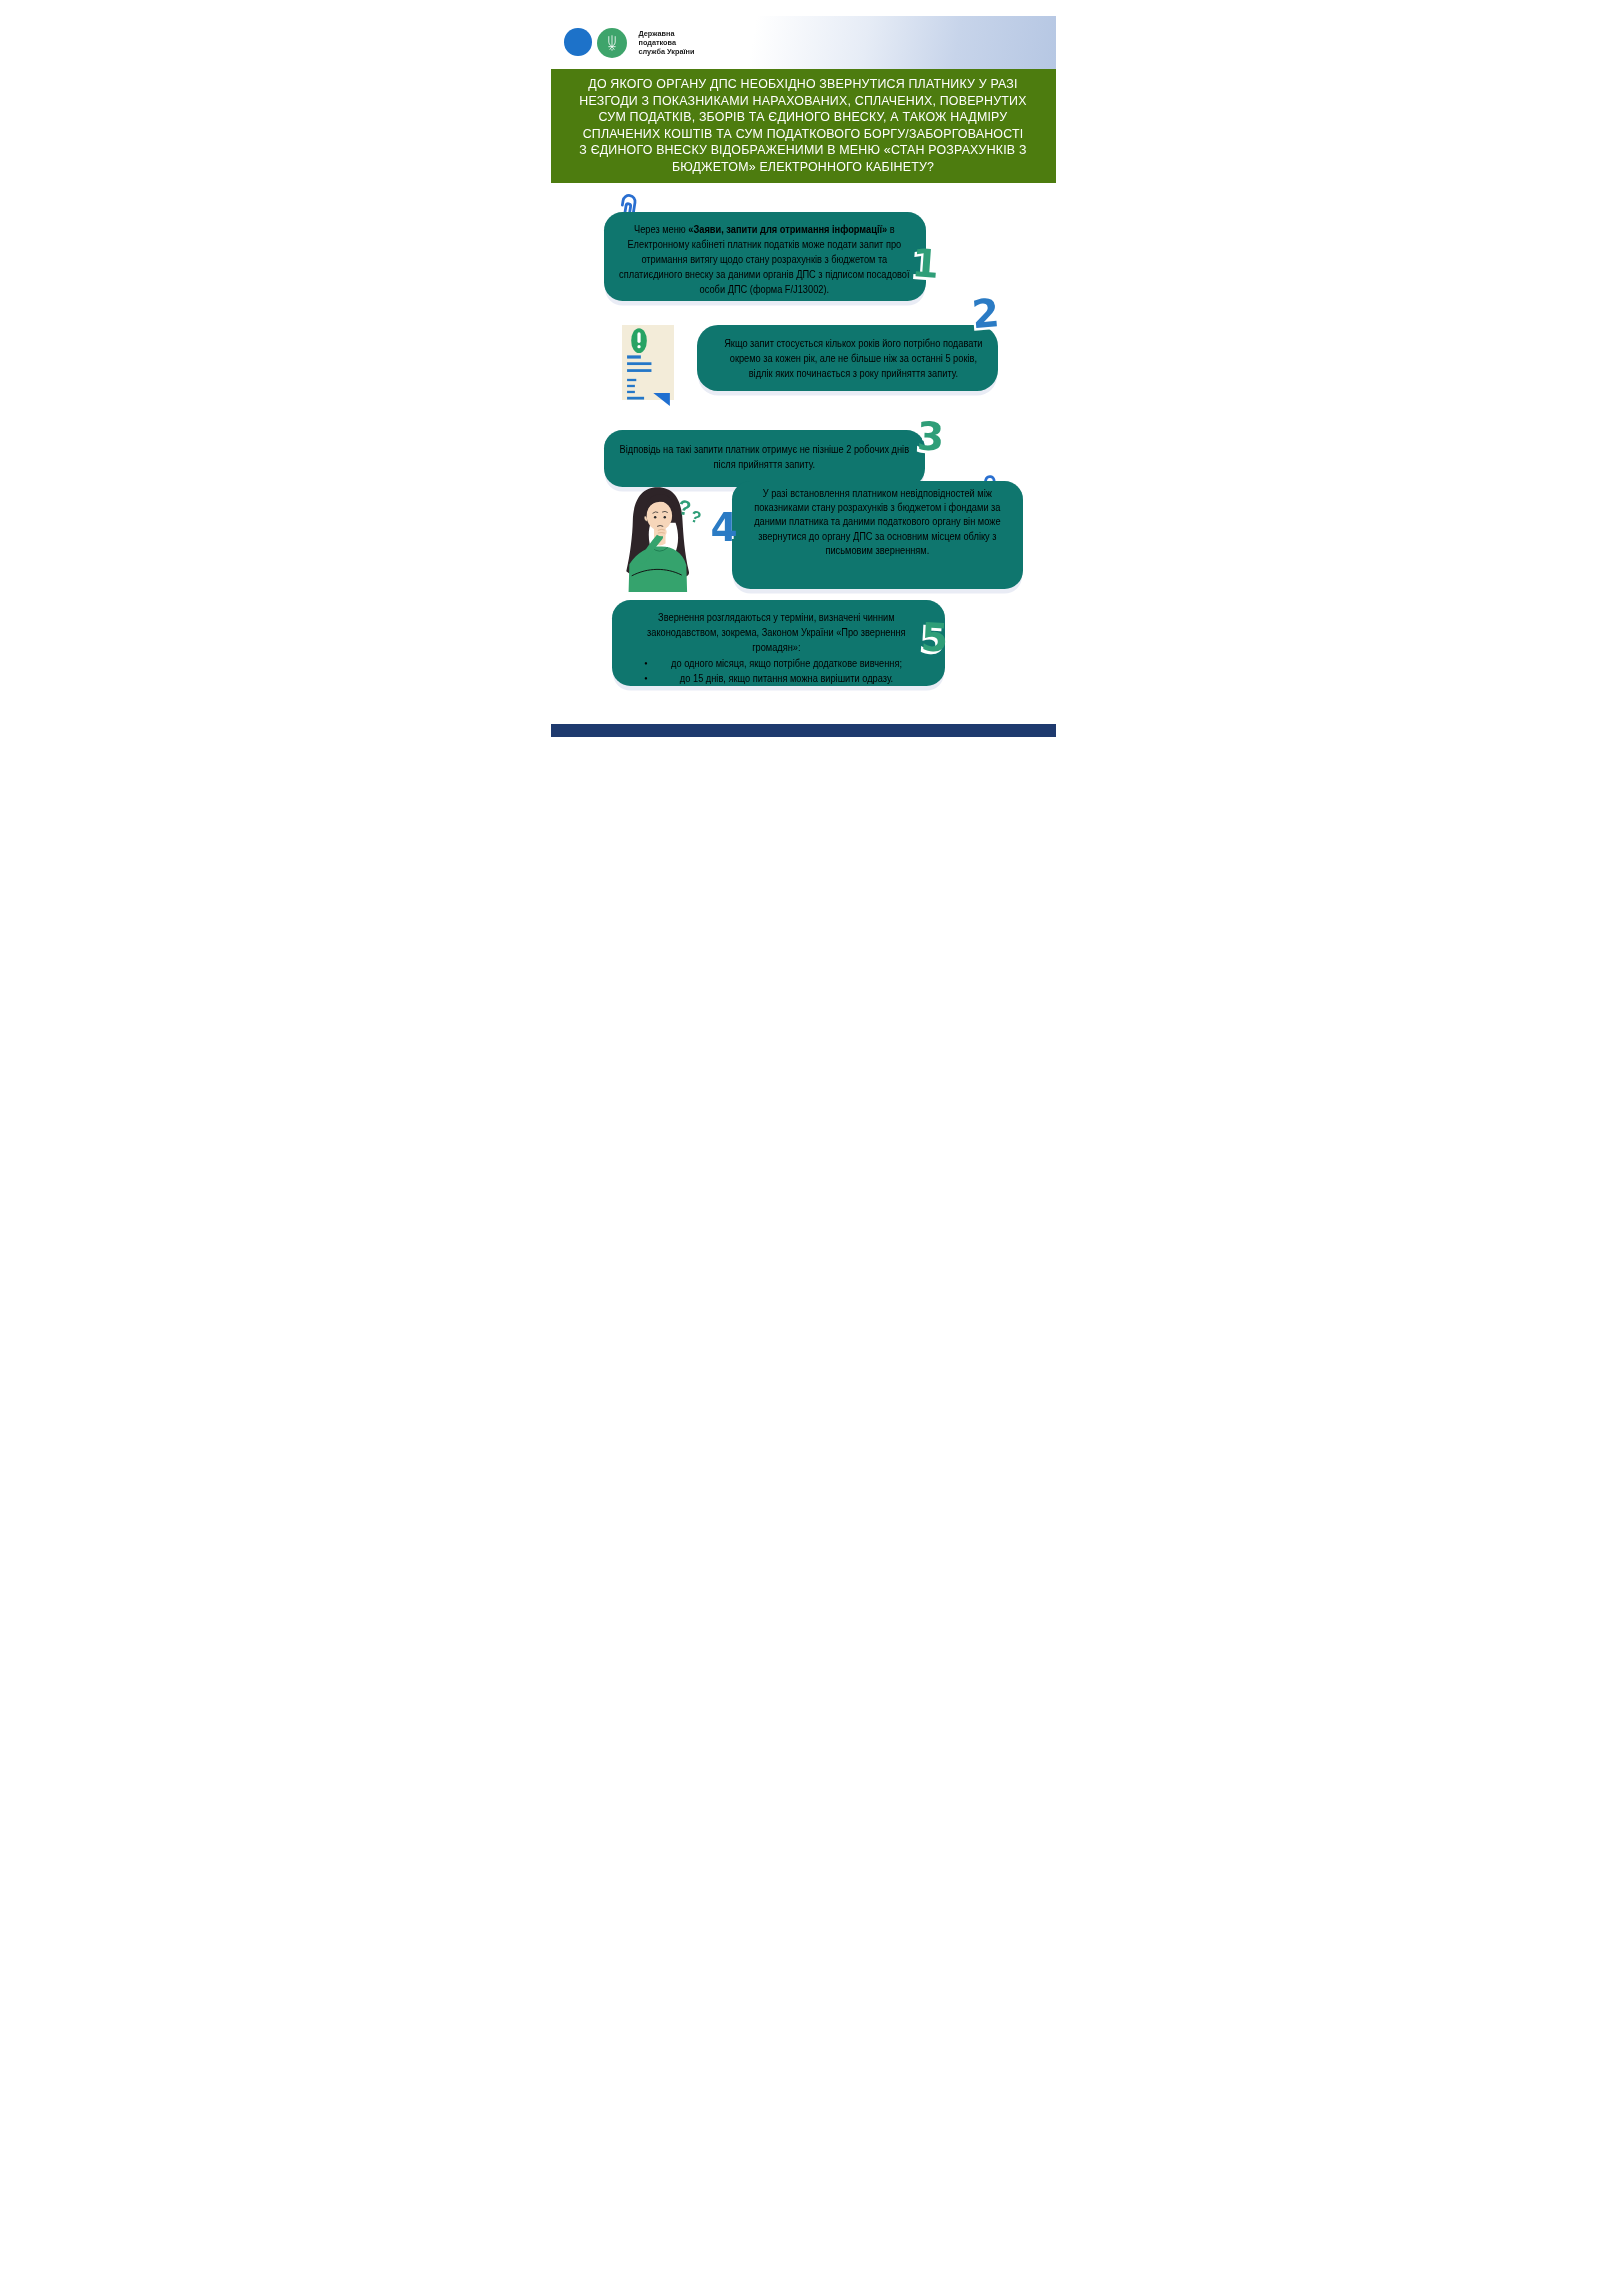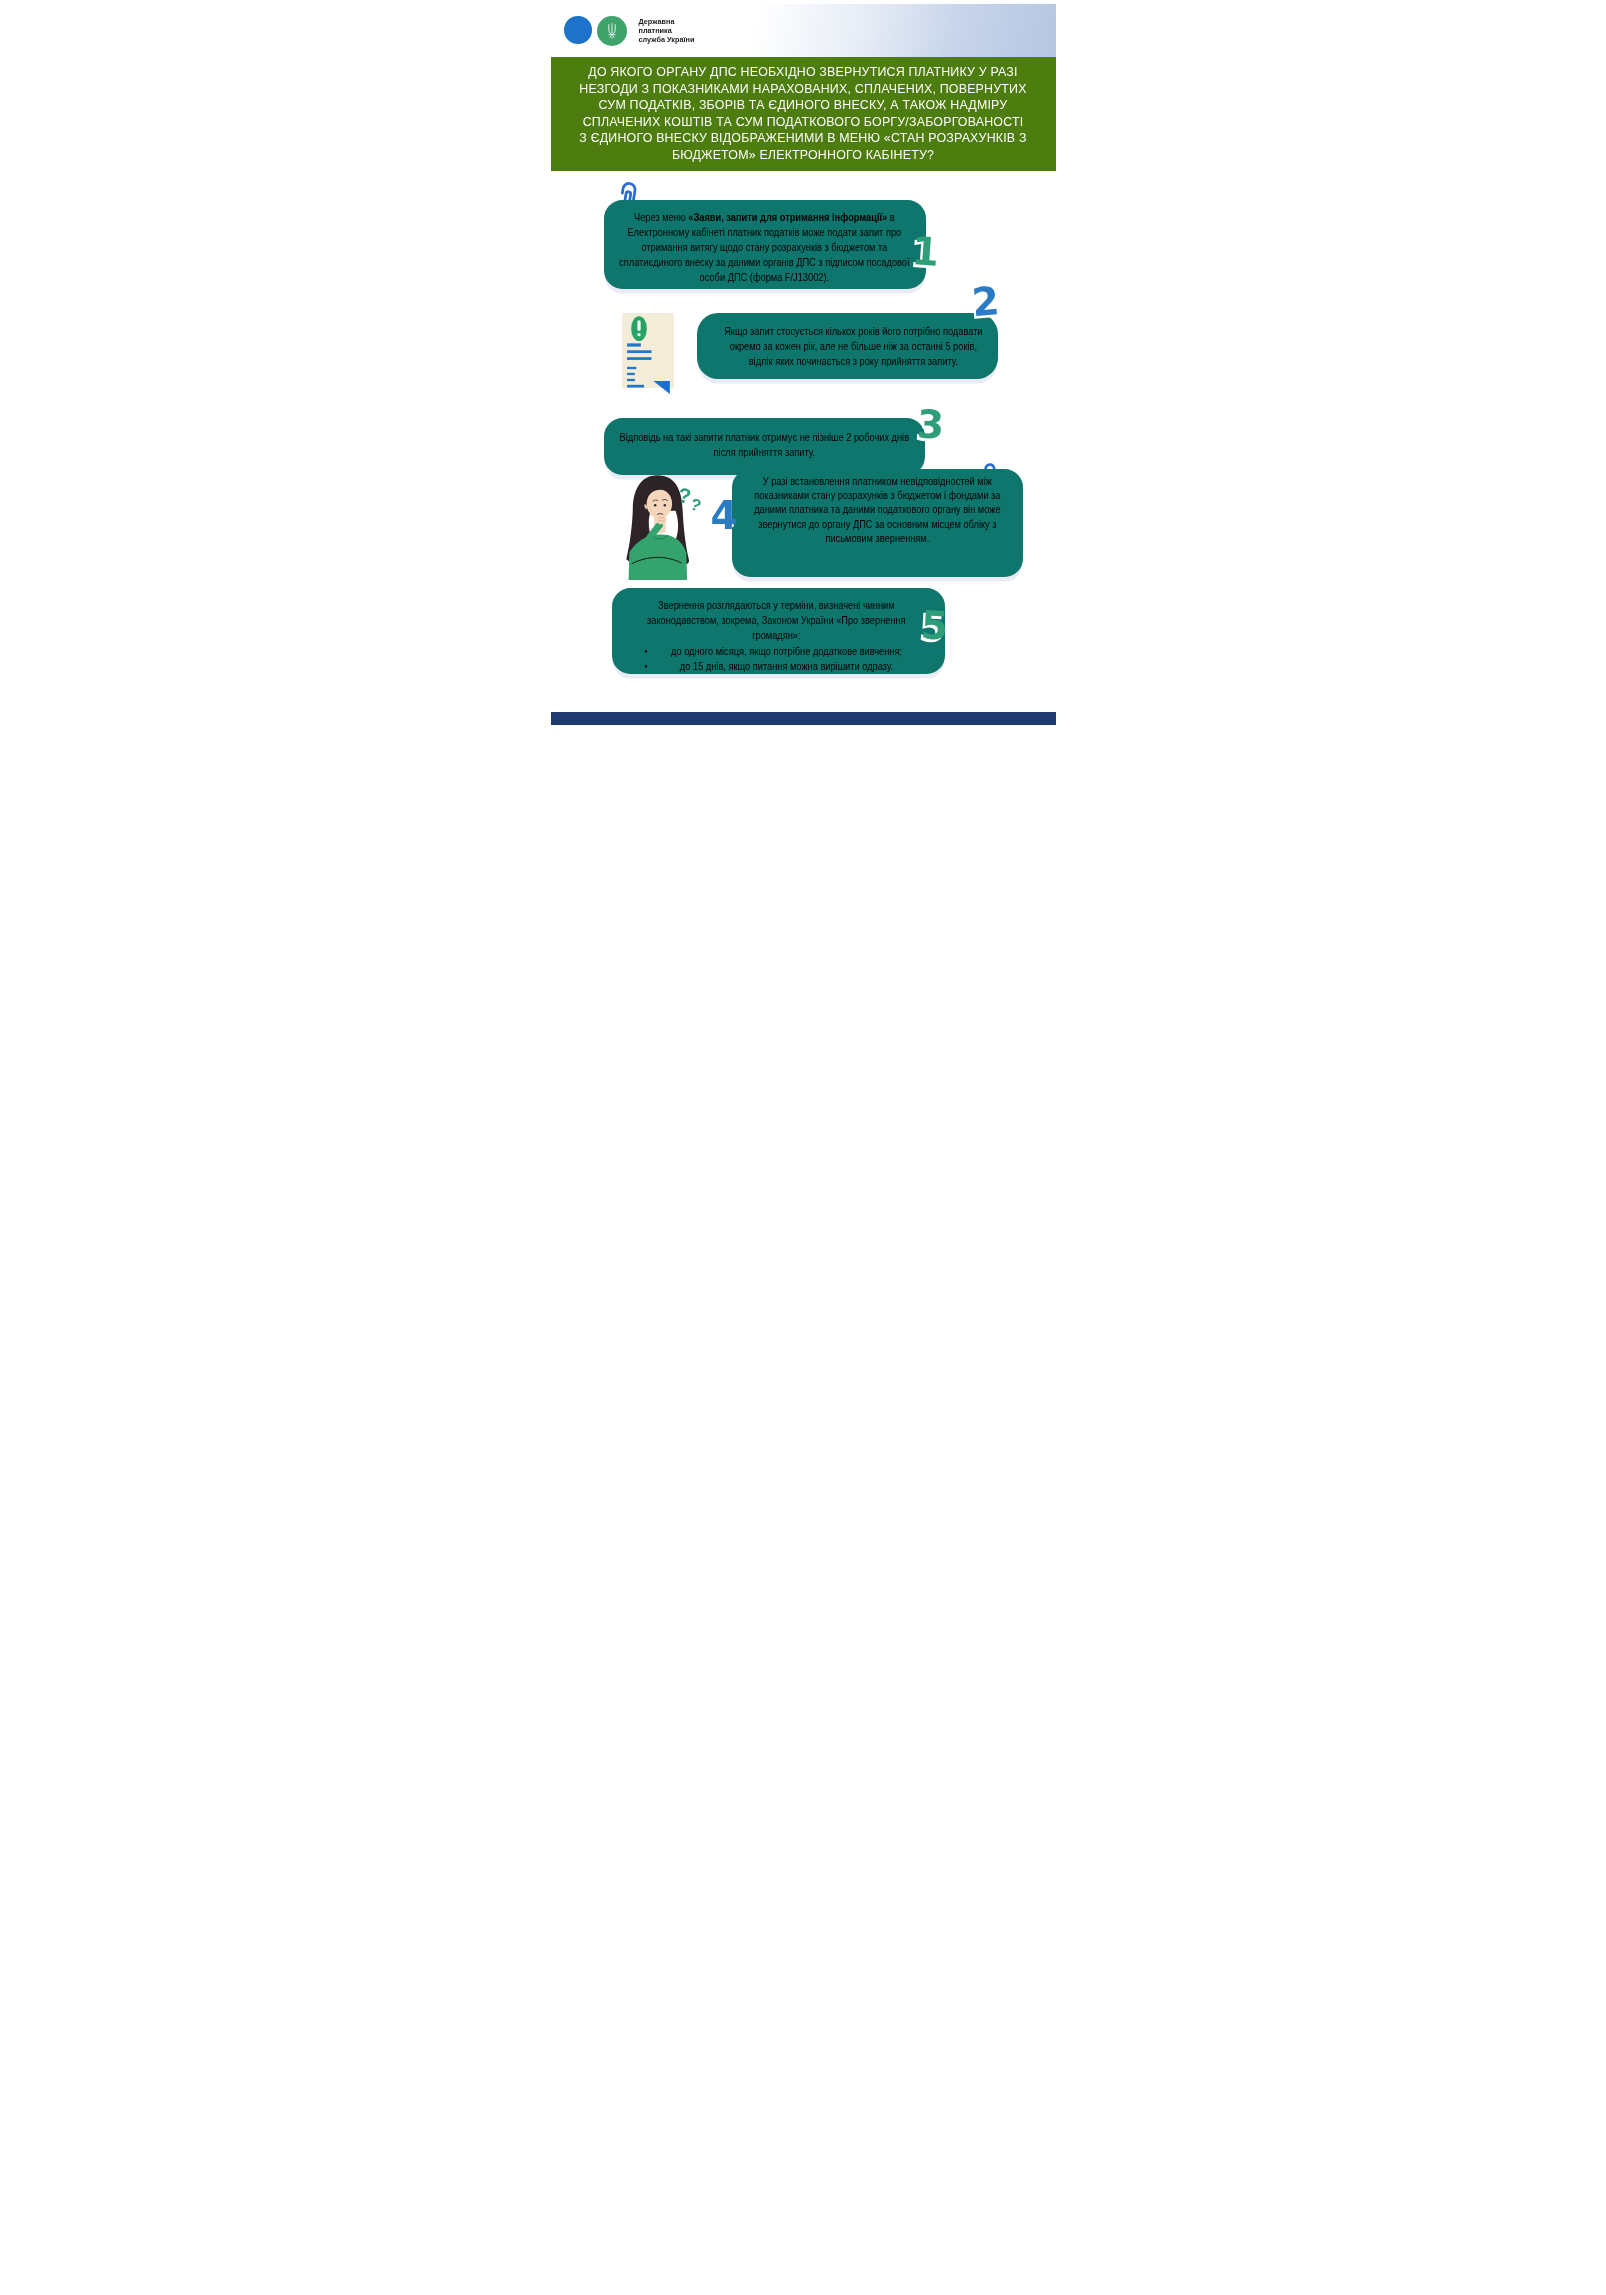--- a/index.html
+++ b/index.html
@@ -1,17 +1,17 @@
 <!DOCTYPE html>
 <html style="font-size:7.3px"><head>
 <meta charset="utf-8">
 <style>
   html,body { margin:0; padding:0; background:#ffffff; }
   #page {
-    position:relative; width:505px; height:721px; margin:4px auto;
+    position:relative; width:505px; height:721px; margin:16px auto;
     background:#ffffff; overflow:hidden;
     font-family:"Liberation Sans", sans-serif; color:#000;
   }
   
   .top-band {
     position:absolute; left:0; top:0; width:505px; height:53px;
     background:linear-gradient(100deg,#ffffff 40%,#e6ecf6 62%,#c7d4ea 80%,#b6c7e3 100%);
   }
   .logo { position:absolute; left:0; top:0; width:193px; height:53px; }
   .logo-circle { position:absolute; border-radius:50%; }
@@ -84,21 +84,21 @@
             <path d="M15 3 v24"></path>
             <path d="M8 27 h14"></path>
             <path d="M15 27 l-4.5 6"></path>
             <path d="M15 27 l4.5 6"></path>
             <path d="M15 33 v2"></path>
           </g>
         </svg>
       </div>
       <div class="logo-text">
         <div>Державна</div>
-        <div>платника</div>
+        <div>податкова</div>
         <div>служба України</div>
       </div>
     </div>
   </div>
 
   <div class="header">
     <div class="title-line">ДО ЯКОГО ОРГАНУ ДПС НЕОБХІДНО ЗВЕРНУТИСЯ ПЛАТНИКУ У РАЗІ</div>
     <div class="title-line">НЕЗГОДИ З ПОКАЗНИКАМИ НАРАХОВАНИХ, СПЛАЧЕНИХ, ПОВЕРНУТИХ</div>
     <div class="title-line">СУМ ПОДАТКІВ, ЗБОРІВ ТА ЄДИНОГО ВНЕСКУ, А ТАКОЖ НАДМІРУ</div>
     <div class="title-line">СПЛАЧЕНИХ КОШТІВ ТА СУМ ПОДАТКОВОГО БОРГУ/ЗАБОРГОВАНОСТІ</div>

